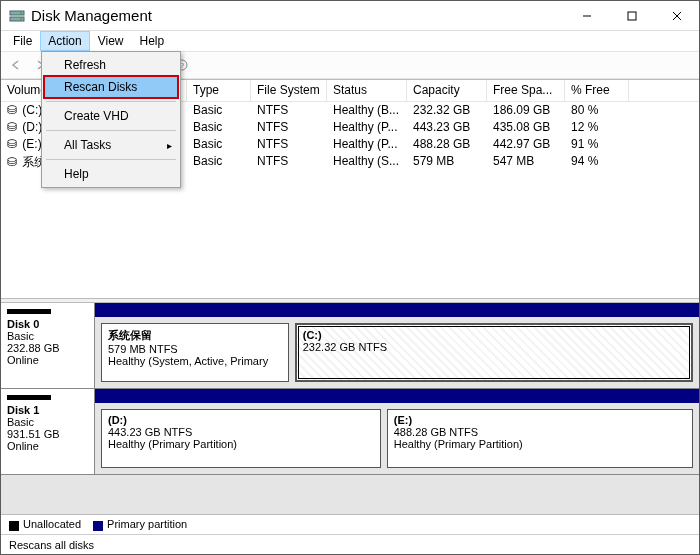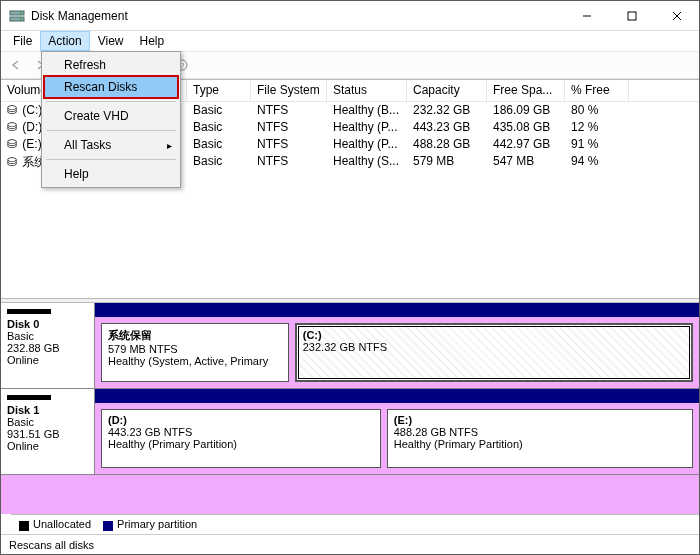--- a/index.html
+++ b/index.html
@@ -1,53 +1,53 @@
 <!DOCTYPE html>
 <html><head>
 <meta charset="utf-8">
 <style>
   * { box-sizing: border-box; }
   html, body { margin:0; padding:0; font-family: "Segoe UI", Tahoma, sans-serif; font-size:12px; color:#000; }
   .window { width:700px; height:555px; border:1px solid #5a5a5a; background:#fff; display:flex; flex-direction:column; position:relative; }
   .titlebar { height:30px; display:flex; align-items:center; padding-left:8px; border-bottom:1px solid #ddd; }
   .title-icon { width:16px; height:16px; margin-right:6px; display:inline-block; }
-  .title-text { flex:1; font-size:12px; }
+  .title-text { flex:1; font-size:15px; }
   .win-controls { display:flex; height:100%; }
   .win-btn { width:45px; display:flex; align-items:center; justify-content:center; }
   .menubar { height:20px; display:flex; align-items:stretch; padding:0 4px; background:#fff; }
   .menu-item { padding:2px 8px; display:flex; align-items:center; }
   .menu-item.active { background:#cce8ff; border:1px solid #99d1ff; padding:1px 7px; }
   .toolbar { height:28px; border-top:1px solid #e5e5e5; border-bottom:1px solid #e5e5e5; background:#fcfcfc; display:flex; align-items:center; padding:0 4px; gap:2px; }
   .tbtn { width:22px; height:22px; display:flex; align-items:center; justify-content:center; border:1px solid transparent; }
   .tbtn.disabled { opacity:.35; }
   .tsep { width:1px; height:20px; background:#ccc; margin:0 4px; }
   .content { flex:1; display:flex; flex-direction:column; border-top:1px solid #bbb; overflow:hidden; }
   .volume-table { flex:0 0 218px; overflow:hidden; position:relative; }
   .vt-header { display:flex; height:22px; border-bottom:1px solid #e5e5e5; background:#fff; }
   .vt-col { border-right:1px solid #e5e5e5; padding:3px 6px; font-size:12px; white-space:nowrap; overflow:hidden; }
   .vt-body { }
   .vt-row { display:flex; height:17px; }
   .vt-cell { padding:1px 6px; font-size:12px; white-space:nowrap; overflow:hidden; }
   .splitter { height:5px; background:#f0f0f0; border-top:1px solid #bbb; border-bottom:1px solid #bbb; cursor:row-resize; }
-  .disk-panel { flex:1; overflow:auto; background:#f0abfc; }
+  .disk-panel { flex:1; overflow:auto; background:#e5e5e5; }
   .disk-row { display:flex; border-bottom:1px solid #888; min-height:86px; }
   .disk-label { width:94px; border-right:1px solid #888; padding:6px 6px; font-size:11px; background:#fff; }
   .disk-label .bar { height:5px; background:#000; margin-bottom:4px; width:44px; }
   .disk-name { font-weight:bold; }
   .disk-parts { flex:1; display:flex; flex-direction:column; }
   .disk-header-strip { height:14px; background:#000080; }
   .disk-parts-body { flex:1; display:flex; padding:6px; gap:6px; }
   .part { border:1px solid #555; padding:4px 6px; font-size:11px; position:relative; background:#fff; }
   .part.hatched { 
     background-image: repeating-linear-gradient(45deg, #f3f3f3 0 2px, #ffffff 2px 6px);
     border:2px solid #555; border-style:solid; 
     outline:1px solid #000; outline-offset:-4px;
   }
   .part .pname { font-weight:bold; }
-  .legend { height:20px; border-top:1px solid #bbb; display:flex; align-items:center; gap:12px; padding:0 8px; font-size:11px;margin-left:10px; }
+  .legend { height:20px; border-top:1px solid #bbb; display:flex; align-items:center; gap:12px; padding:0 8px; font-size:11px; }
   .legend .sw { width:10px; height:10px; display:inline-block; margin-right:4px; vertical-align:middle; }
   .statusbar { height:20px; border-top:1px solid #ccc; padding:2px 8px; font-size:11px; display:flex; align-items:center; }
 
   
   .ctx-menu { position:absolute; top:50px; left:40px; width:140px; background:#f2f2f2; border:1px solid #a0a0a0; box-shadow:2px 2px 4px rgba(0,0,0,.25); padding:2px; z-index:10; }
   .ctx-item { padding:4px 18px 4px 20px; font-size:12px; position:relative; }
   .ctx-item.highlight { background:#91c9f7; outline:2px solid #c00; outline-offset:-1px; }
   .ctx-sep { height:1px; background:#c8c8c8; margin:3px 2px; }
   .ctx-item .arrow { position:absolute; right:6px; top:6px; font-size:10px; }
   .c-type { width:64px; }

